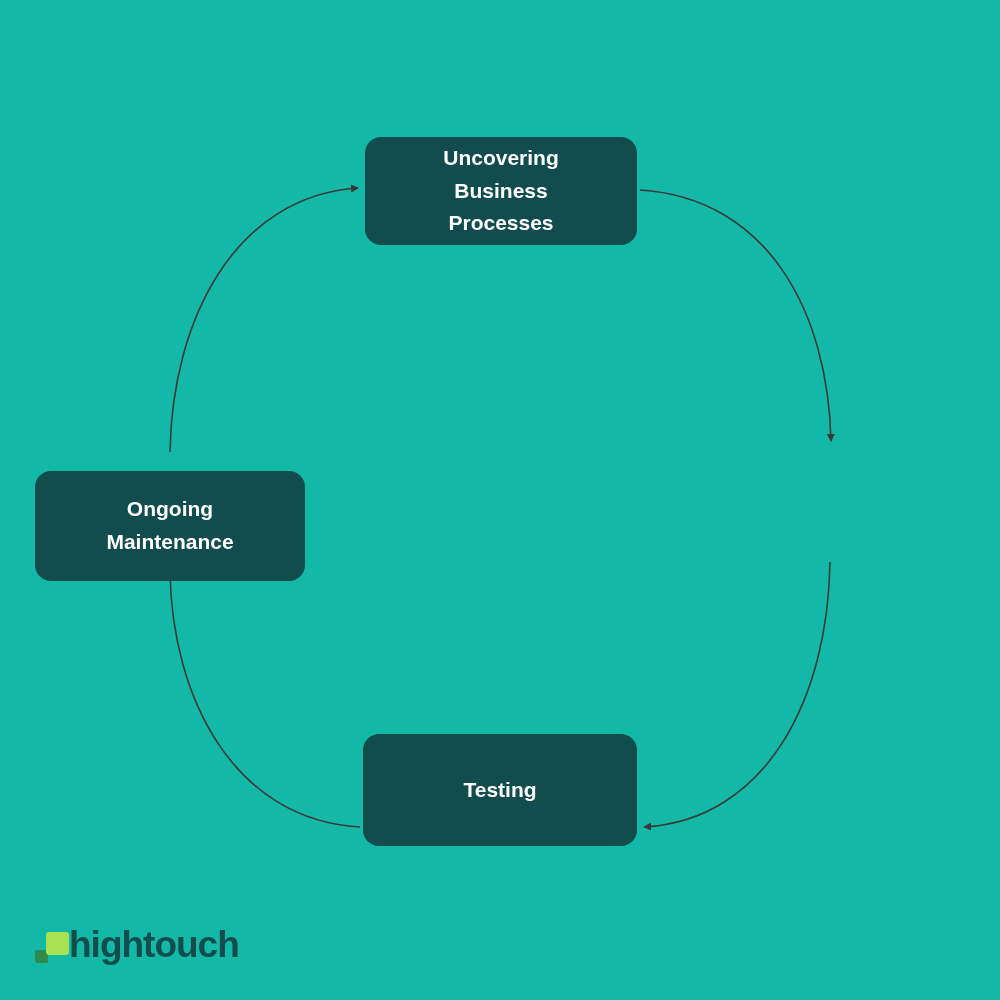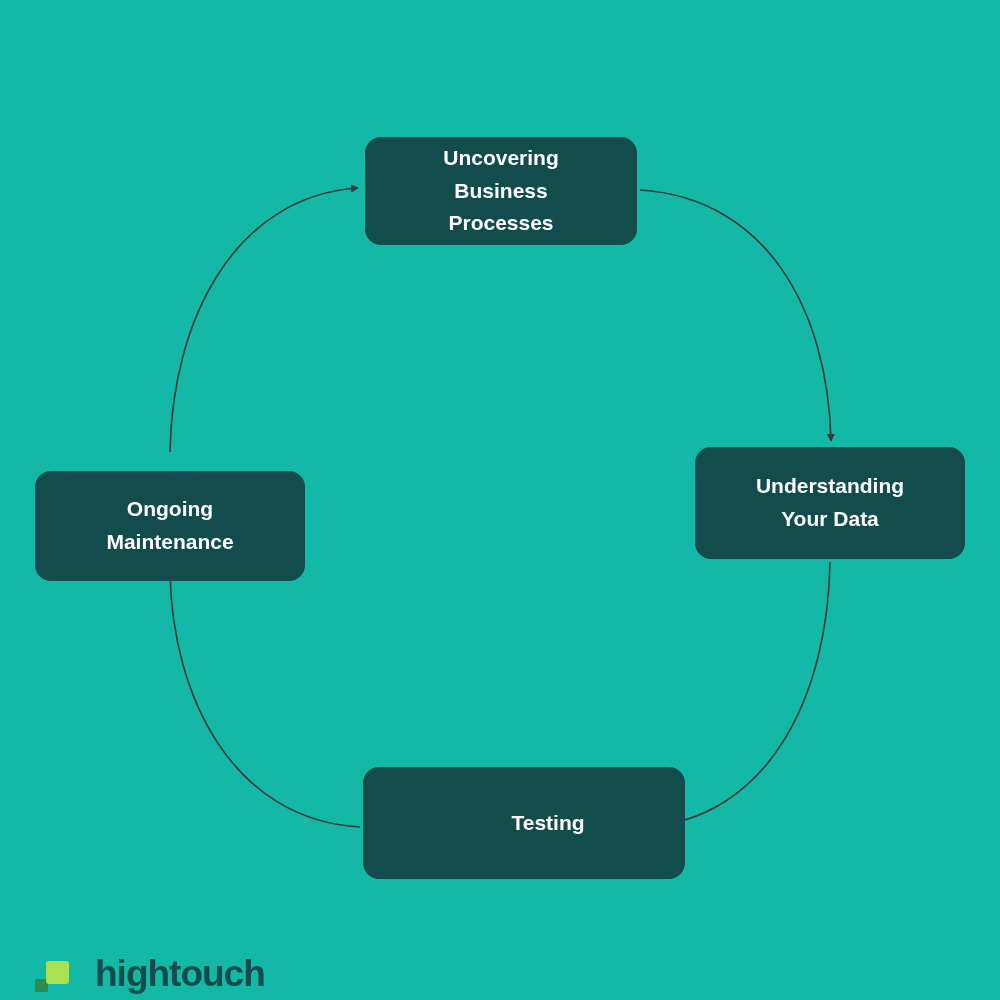--- a/index.html
+++ b/index.html
@@ -30,21 +30,21 @@
     justify-content: center;
     color: #ffffff;
     font-weight: bold;
     font-size: 21px;
     line-height: 1.55;
     text-align: center;
   }
   .node span { display: inline-block; }
   #node-top    { left: 365px; top: 137px; width: 272px; height: 108px; }
   #node-right  { left: 695px; top: 447px; width: 270px; height: 112px; }
-  #node-bottom { left: 363px; top: 767px; width: 274px; height: 112px; padding-left: 48px; }
+  #node-bottom { left: 363px; top: 734px; width: 274px; height: 112px; }
   #node-left   { left:  35px; top: 455px; width: 270px; height: 110px; margin-top: 16px; }
   #node-top span    { max-width: 160px; }
   #node-right span  { max-width: 185px; }
   #node-left span   { max-width: 165px; }
   #node-bottom span { max-width: 240px; }
   .center-circle {
     position: absolute;
     left: 378px;
     top: 378px;
     width: 244px;
@@ -60,22 +60,21 @@
     line-height: 1.5;
     font-weight: normal;
   }
   .center-circle span { display: inline-block; max-width: 180px; }
   .logo {
     position: absolute;
     left: 35px;
     top: 926px;
     display: flex;
     align-items: center;
-    gap: 26px;
-    margin-top: 29px;
+    gap: 0;
   }
   .logo-mark {
     position: relative;
     width: 34px;
     height: 36px;
   }
   .logo-mark .sq-small {
     position: absolute;
     left: 0;
     bottom: 2px;
@@ -116,23 +115,20 @@
     <path d="M 170 452 C 172 320 235 196 358 188" fill="none" stroke="#3A3A3A" stroke-width="1.6" marker-end="url(#arrowhead)"></path>
     <path d="M 640 190 C 768 198 828 312 831 441" fill="none" stroke="#3A3A3A" stroke-width="1.6" marker-end="url(#arrowhead)"></path>
     <path d="M 830 562 C 828 696 768 820 644 827" fill="none" stroke="#3A3A3A" stroke-width="1.6" marker-end="url(#arrowhead)"></path>
     <path d="M 360 827 C 234 820 172 698 170 572" fill="none" stroke="#3A3A3A" stroke-width="1.6" marker-end="url(#arrowhead)"></path>
   </svg>
 
   <div class="node" id="node-top">
     <span>Uncovering Business Processes</span>
   </div>
 
-  <div class="node" id="node-right">
-    <span>Understanding Your Data</span>
-  </div>
 
   <div class="node" id="node-bottom">
     <span>Testing</span>
   </div>
 
   <div class="node" id="node-left">
     <span>Ongoing Maintenance</span>
   </div>
 
 

